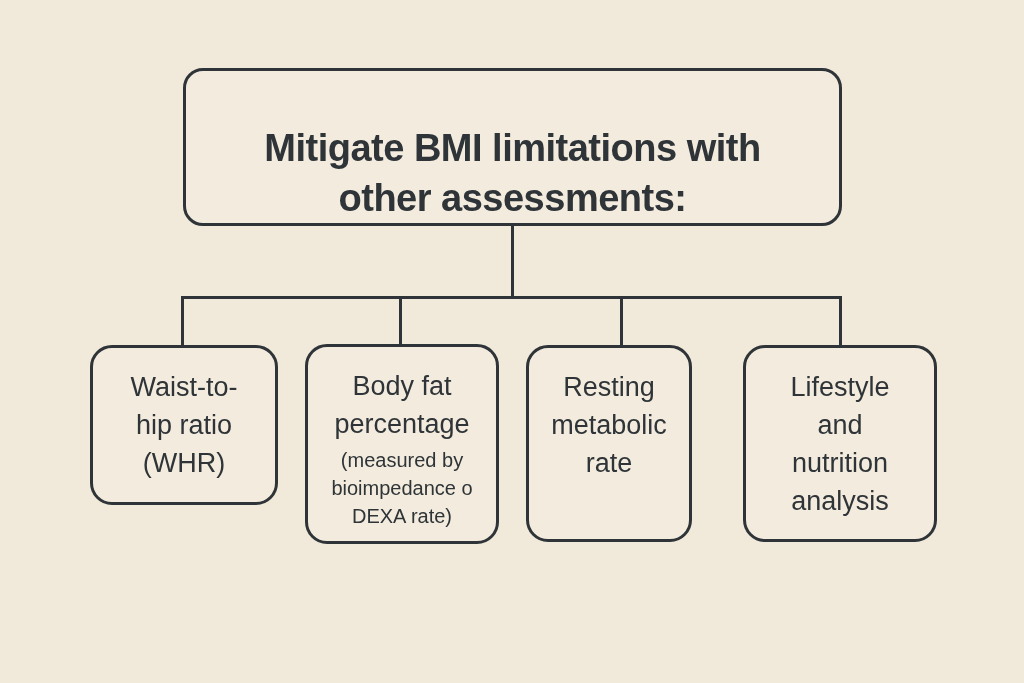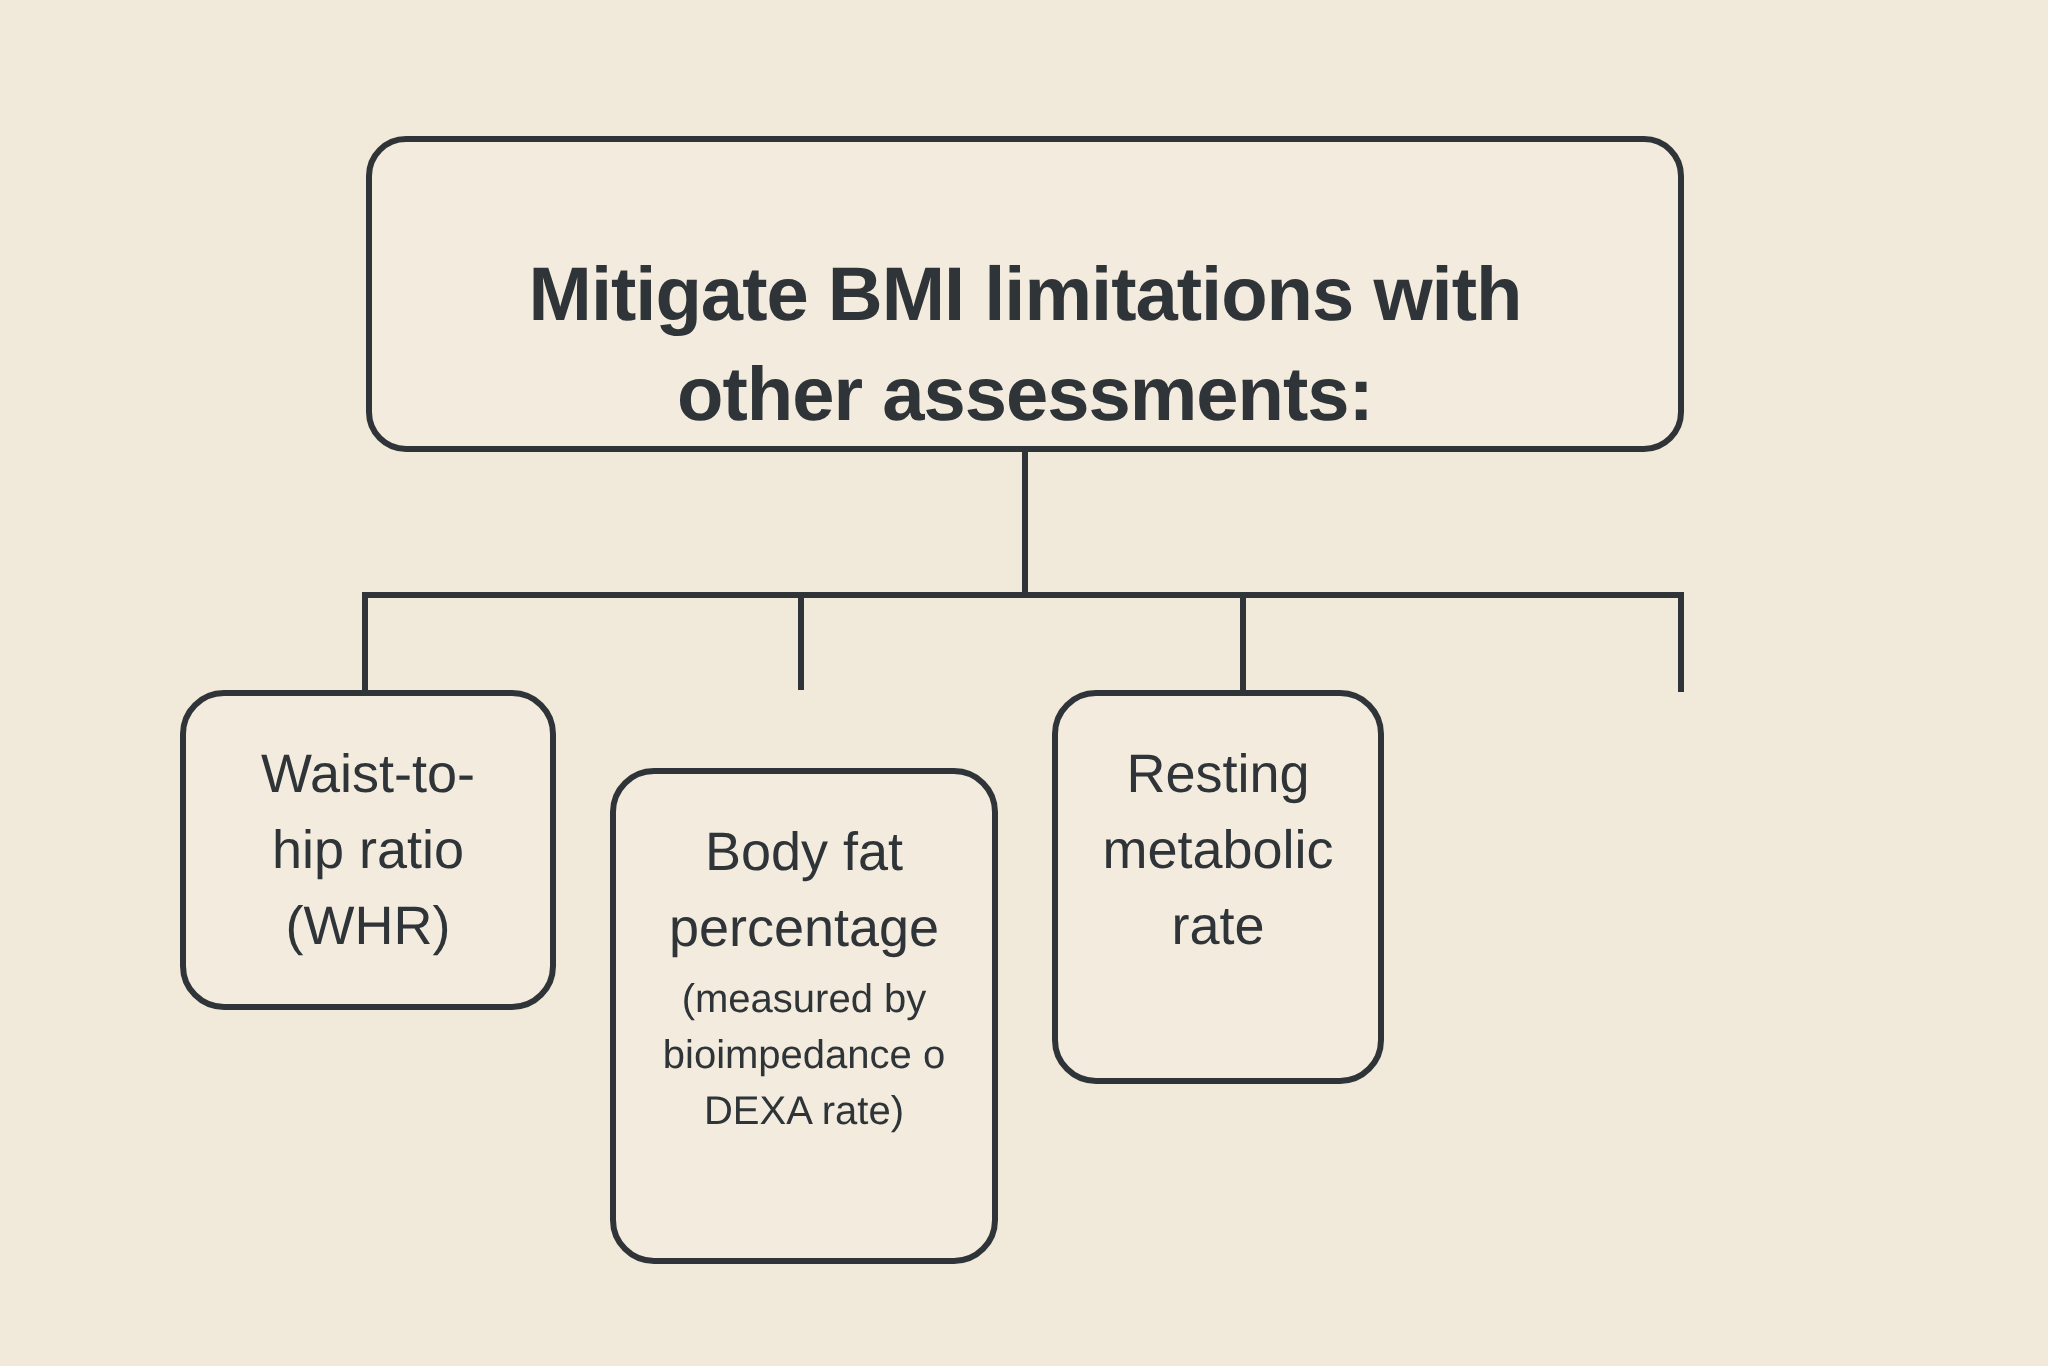--- a/index.html
+++ b/index.html
@@ -54,21 +54,21 @@
     white-space: pre-line;
   }
   .child-sublabel {
     font-size: 20px;
     font-weight: 500;
     line-height: 28px;
     margin-top: 3px;
     white-space: pre-line;
   }
   .child1 { left: 90px;  top: 345px; width: 188px; height: 160px; }
-  .child2 { left: 305px; top: 344px; width: 194px; height: 248px; margin-top: 40px; }
+  .child2 { left: 305px; top: 344px; width: 194px; height: 200px; }
   .child3 { left: 526px; top: 345px; width: 166px; height: 197px; }
   .child4 { left: 743px; top: 345px; width: 194px; height: 197px; }
   .line {
     position: absolute;
     background: var(--ink, #2e3437);
   }
   .stem  { left: 511px; top: 226px; width: 3px;   height: 71px; }
   .hbar  { left: 181px; top: 296px; width: 661px; height: 3px;  }
   .drop1 { left: 181px; top: 296px; width: 3px;   height: 50px; }
   .drop2 { left: 399px; top: 296px; width: 3px;   height: 49px; }
@@ -105,14 +105,20 @@
 bioimpedance o
 DEXA rate)</div>
   </div>
 
   <div class="node child child3">
     <div class="child-label">Resting
 metabolic
 rate</div>
   </div>
 
+  <div class="node child child4">
+    <div class="child-label">Lifestyle
+and
+nutrition
+analysis</div>
+  </div>
 
 </div>
 
 </body></html>

